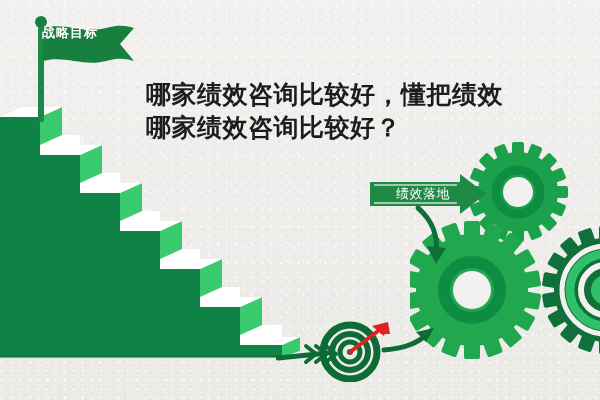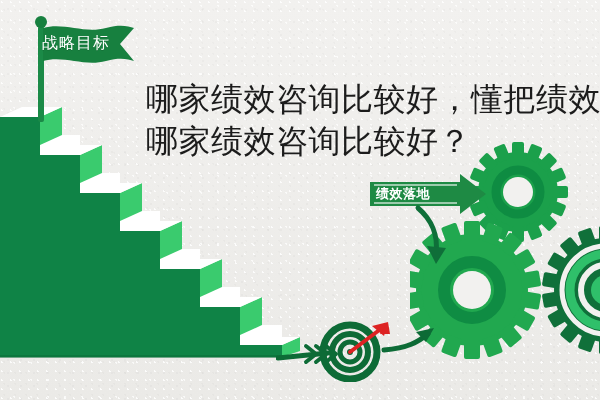--- a/index.html
+++ b/index.html
@@ -22,40 +22,40 @@
     background-size:9px 9px,13px 13px,17px 17px,11px 11px,100% 100%;
     overflow:hidden;
   }
 
   
   #stairs{position:absolute;left:0;top:95px;width:330px;height:265px;}
 
   
   #flag{position:absolute;left:24px;top:14px;width:120px;height:110px;}
   #flag-label{
-    position:absolute;left:42px;top:33px;
-    font-size:16px;font-weight:normal;color:#ffffff;
+    position:absolute;left:42px;top:24px;
+    font-size:13px;font-weight:bold;color:#ffffff;
     letter-spacing:1px;white-space:nowrap;
     text-shadow:0 1px 0 rgba(0,0,0,.12);
   }
 
   
   #title{
     position:absolute;left:146px;top:78px;width:446px;
-    font-size:32px;font-weight:normal;color:#1c1c1c;
+    font-size:25px;font-weight:bold;color:#1c1c1c;
     line-height:1.32;letter-spacing:.5px;
     font-family:"DejaVu Sans","Liberation Sans",sans-serif;
   }
   #title .ln{display:block;white-space:nowrap;}
 
   
   #banner{position:absolute;left:368px;top:172px;width:120px;height:44px;}
   #banner-label{
-    position:absolute;left:376px;top:185px;
-    font-size:13px;font-weight:bold;color:#ffffff;
+    position:absolute;left:396px;top:185px;
+    font-size:13px;font-weight:normal;color:#ffffff;
     letter-spacing:.5px;white-space:nowrap;
   }
 
   
   #gears{position:absolute;left:410px;top:130px;width:200px;height:230px;}
 
   
   #target{position:absolute;left:276px;top:320px;width:210px;height:62px;}
 </style>
 </head>

